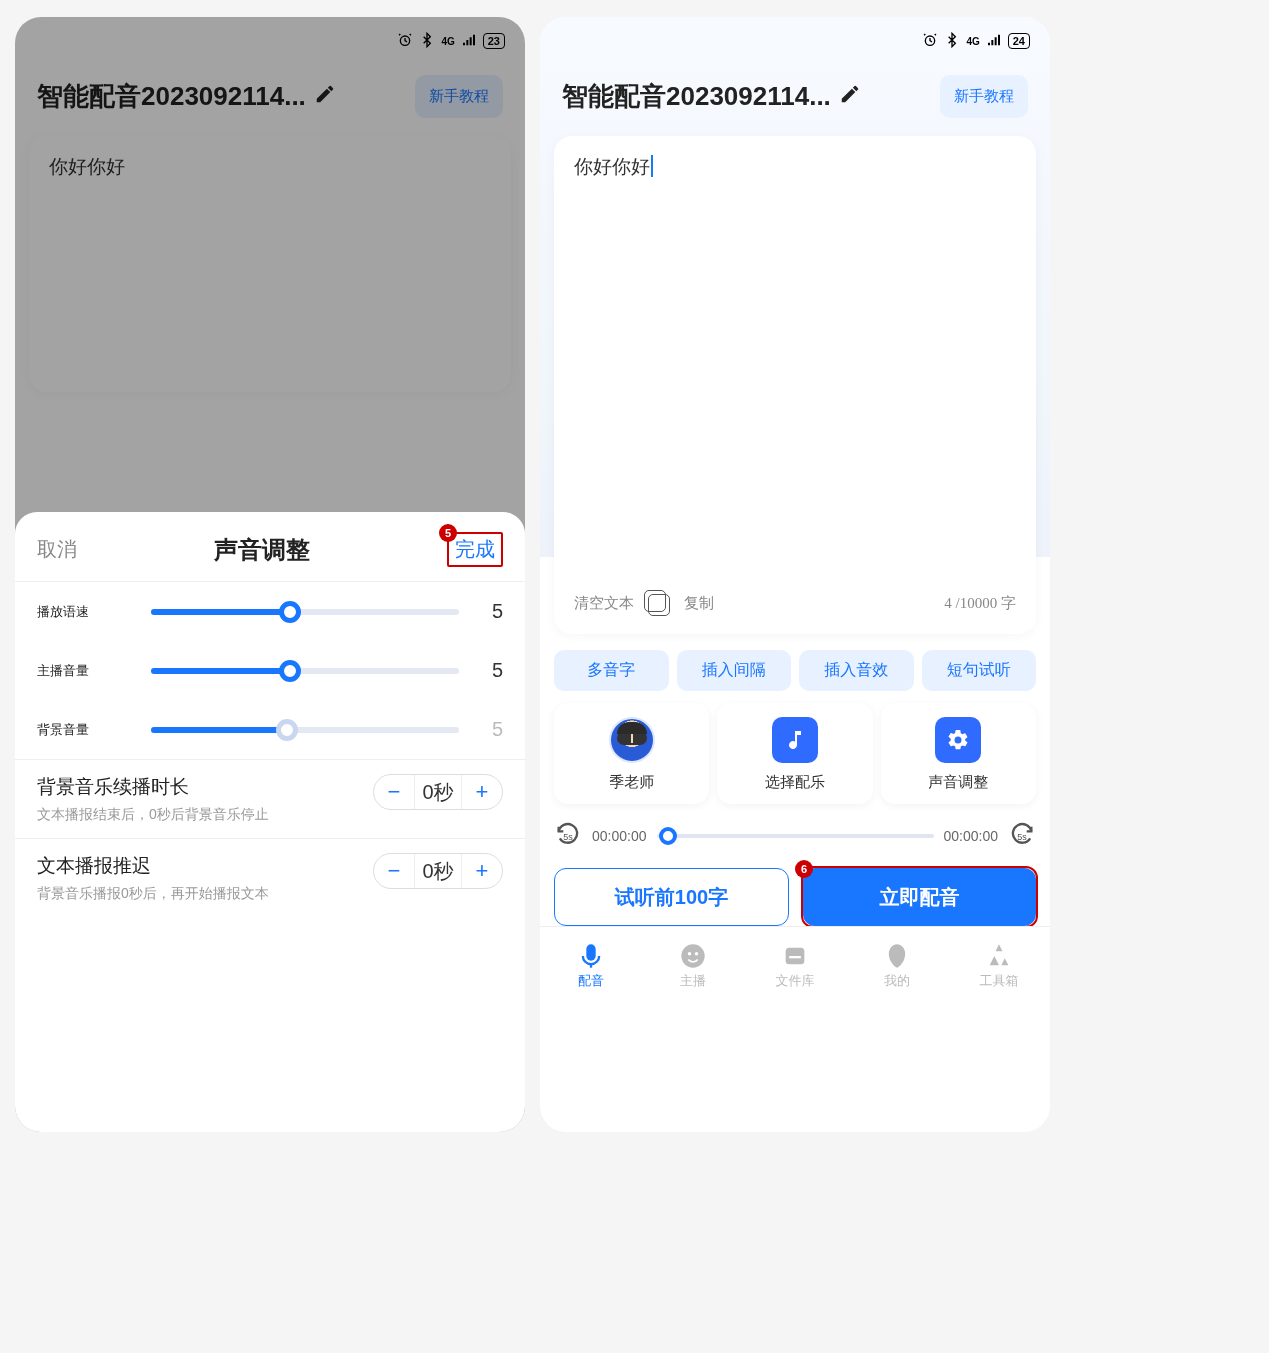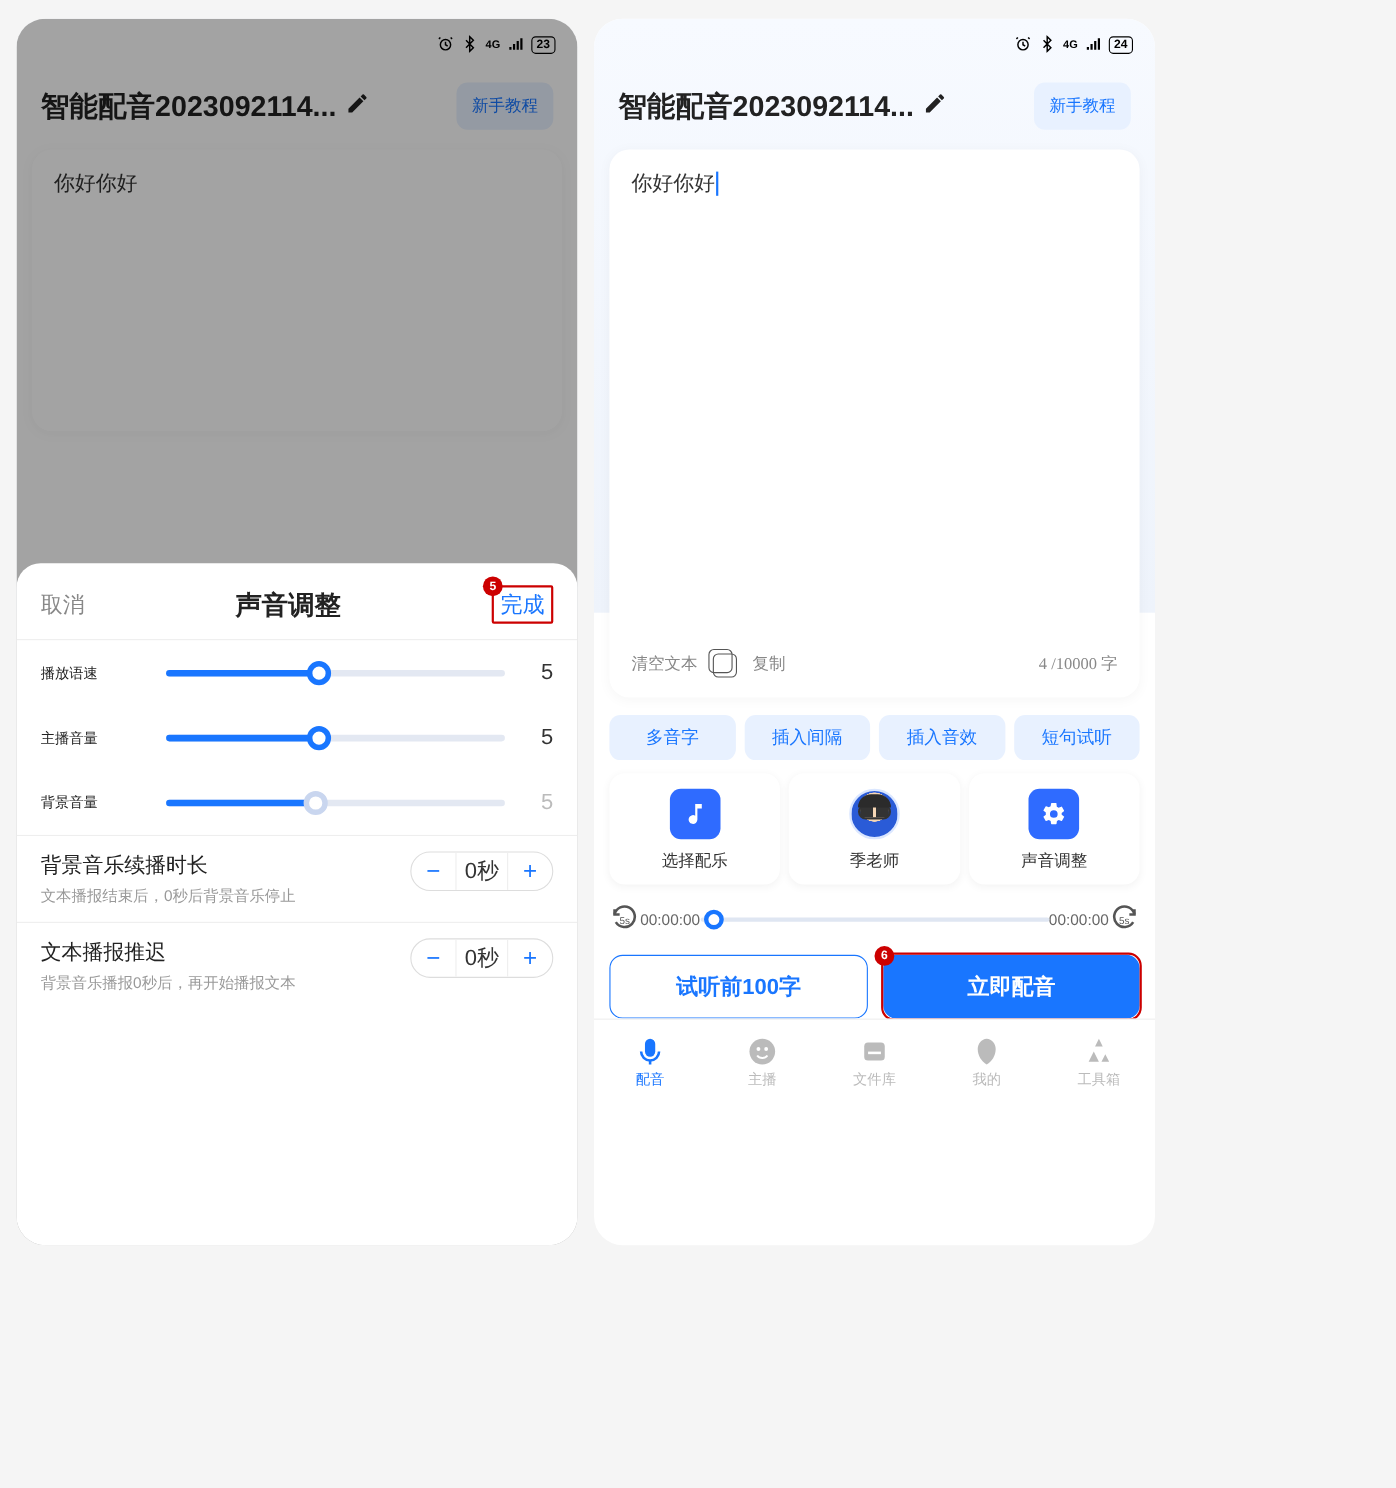--- a/index.html
+++ b/index.html
@@ -151,21 +151,21 @@
     width: 46px; height: 46px;
     background: #2f6bff;
     border-radius: 10px;
     display:flex;align-items:center;justify-content:center;
     color:#fff;
   }
   .tool .tlabel { font-size: 15px; color: #333; }
 
   
   .progress-row {
-    display:flex; align-items:center; 
+    display:flex; align-items:center; gap:10px;
     margin: 18px 14px 0 14px;
     font-size: 14px; color:#666;
   }
   .skip { width:28px; height:28px; position:relative; }
   .skip svg { width:100%; height:100%; }
   .track {
     flex:1; height:4px; background:#dfe6f2; border-radius:2px; position:relative;
   }
   .thumb {
     position:absolute; left:0; top:50%; transform:translate(-50%,-50%);
@@ -466,31 +466,31 @@
   </div>
 
   <div class="chips">
     <div class="chip">多音字</div>
     <div class="chip">插入间隔</div>
     <div class="chip">插入音效</div>
     <div class="chip">短句试听</div>
   </div>
 
   <div class="tools">
+    <div class="tool avatar">
+      <div class="avatar-face"></div>
+      <div class="tlabel">季老师</div>
+    </div>
     <div class="tool">
       <div class="ticon">
         <svg width="24" height="24" viewBox="0 0 24 24" fill="#fff">
             <path d="M12 3v10.55A4 4 0 1 0 14 17V7h4V3h-6z"></path>
           </svg>
       </div>
       <div class="tlabel">选择配乐</div>
-    </div>
-    <div class="tool avatar">
-      <div class="avatar-face"></div>
-      <div class="tlabel">季老师</div>
     </div>
     <div class="tool">
       <div class="ticon">
         <svg width="24" height="24" viewBox="0 0 24 24" fill="#fff">
             <path d="M19.14 12.94a7.49 7.49 0 0 0 .05-.94 7.49 7.49 0 0 0-.05-.94l2.03-1.58a.5.5 0 0 0 .12-.64l-1.92-3.32a.5.5 0 0 0-.6-.22l-2.39.96a7.03 7.03 0 0 0-1.62-.94l-.36-2.54A.5.5 0 0 0 14 2h-4a.5.5 0 0 0-.5.42l-.36 2.54c-.58.24-1.12.55-1.62.94l-2.39-.96a.5.5 0 0 0-.6.22L2.61 8.48a.5.5 0 0 0 .12.64l2.03 1.58c-.03.31-.05.63-.05.94s.02.63.05.94L2.73 14.16a.5.5 0 0 0-.12.64l1.92 3.32c.13.22.39.31.6.22l2.39-.96c.5.39 1.04.7 1.62.94l.36 2.54c.4.24.25.42.5.42h4c.25 0 .46-.18.5-.42l.36-2.54c.58-.24 1.12-.55 1.62-.94l2.39.96c.21.09.47 0 .6-.22l1.92-3.32a.5.5 0 0 0-.12-.64l-2.03-1.58zM12 15.5A3.5 3.5 0 1 1 15.5 12 3.5 3.5 0 0 1 12 15.5z"></path>
           </svg>
       </div>
       <div class="tlabel">声音调整</div>
     </div>
   </div>

